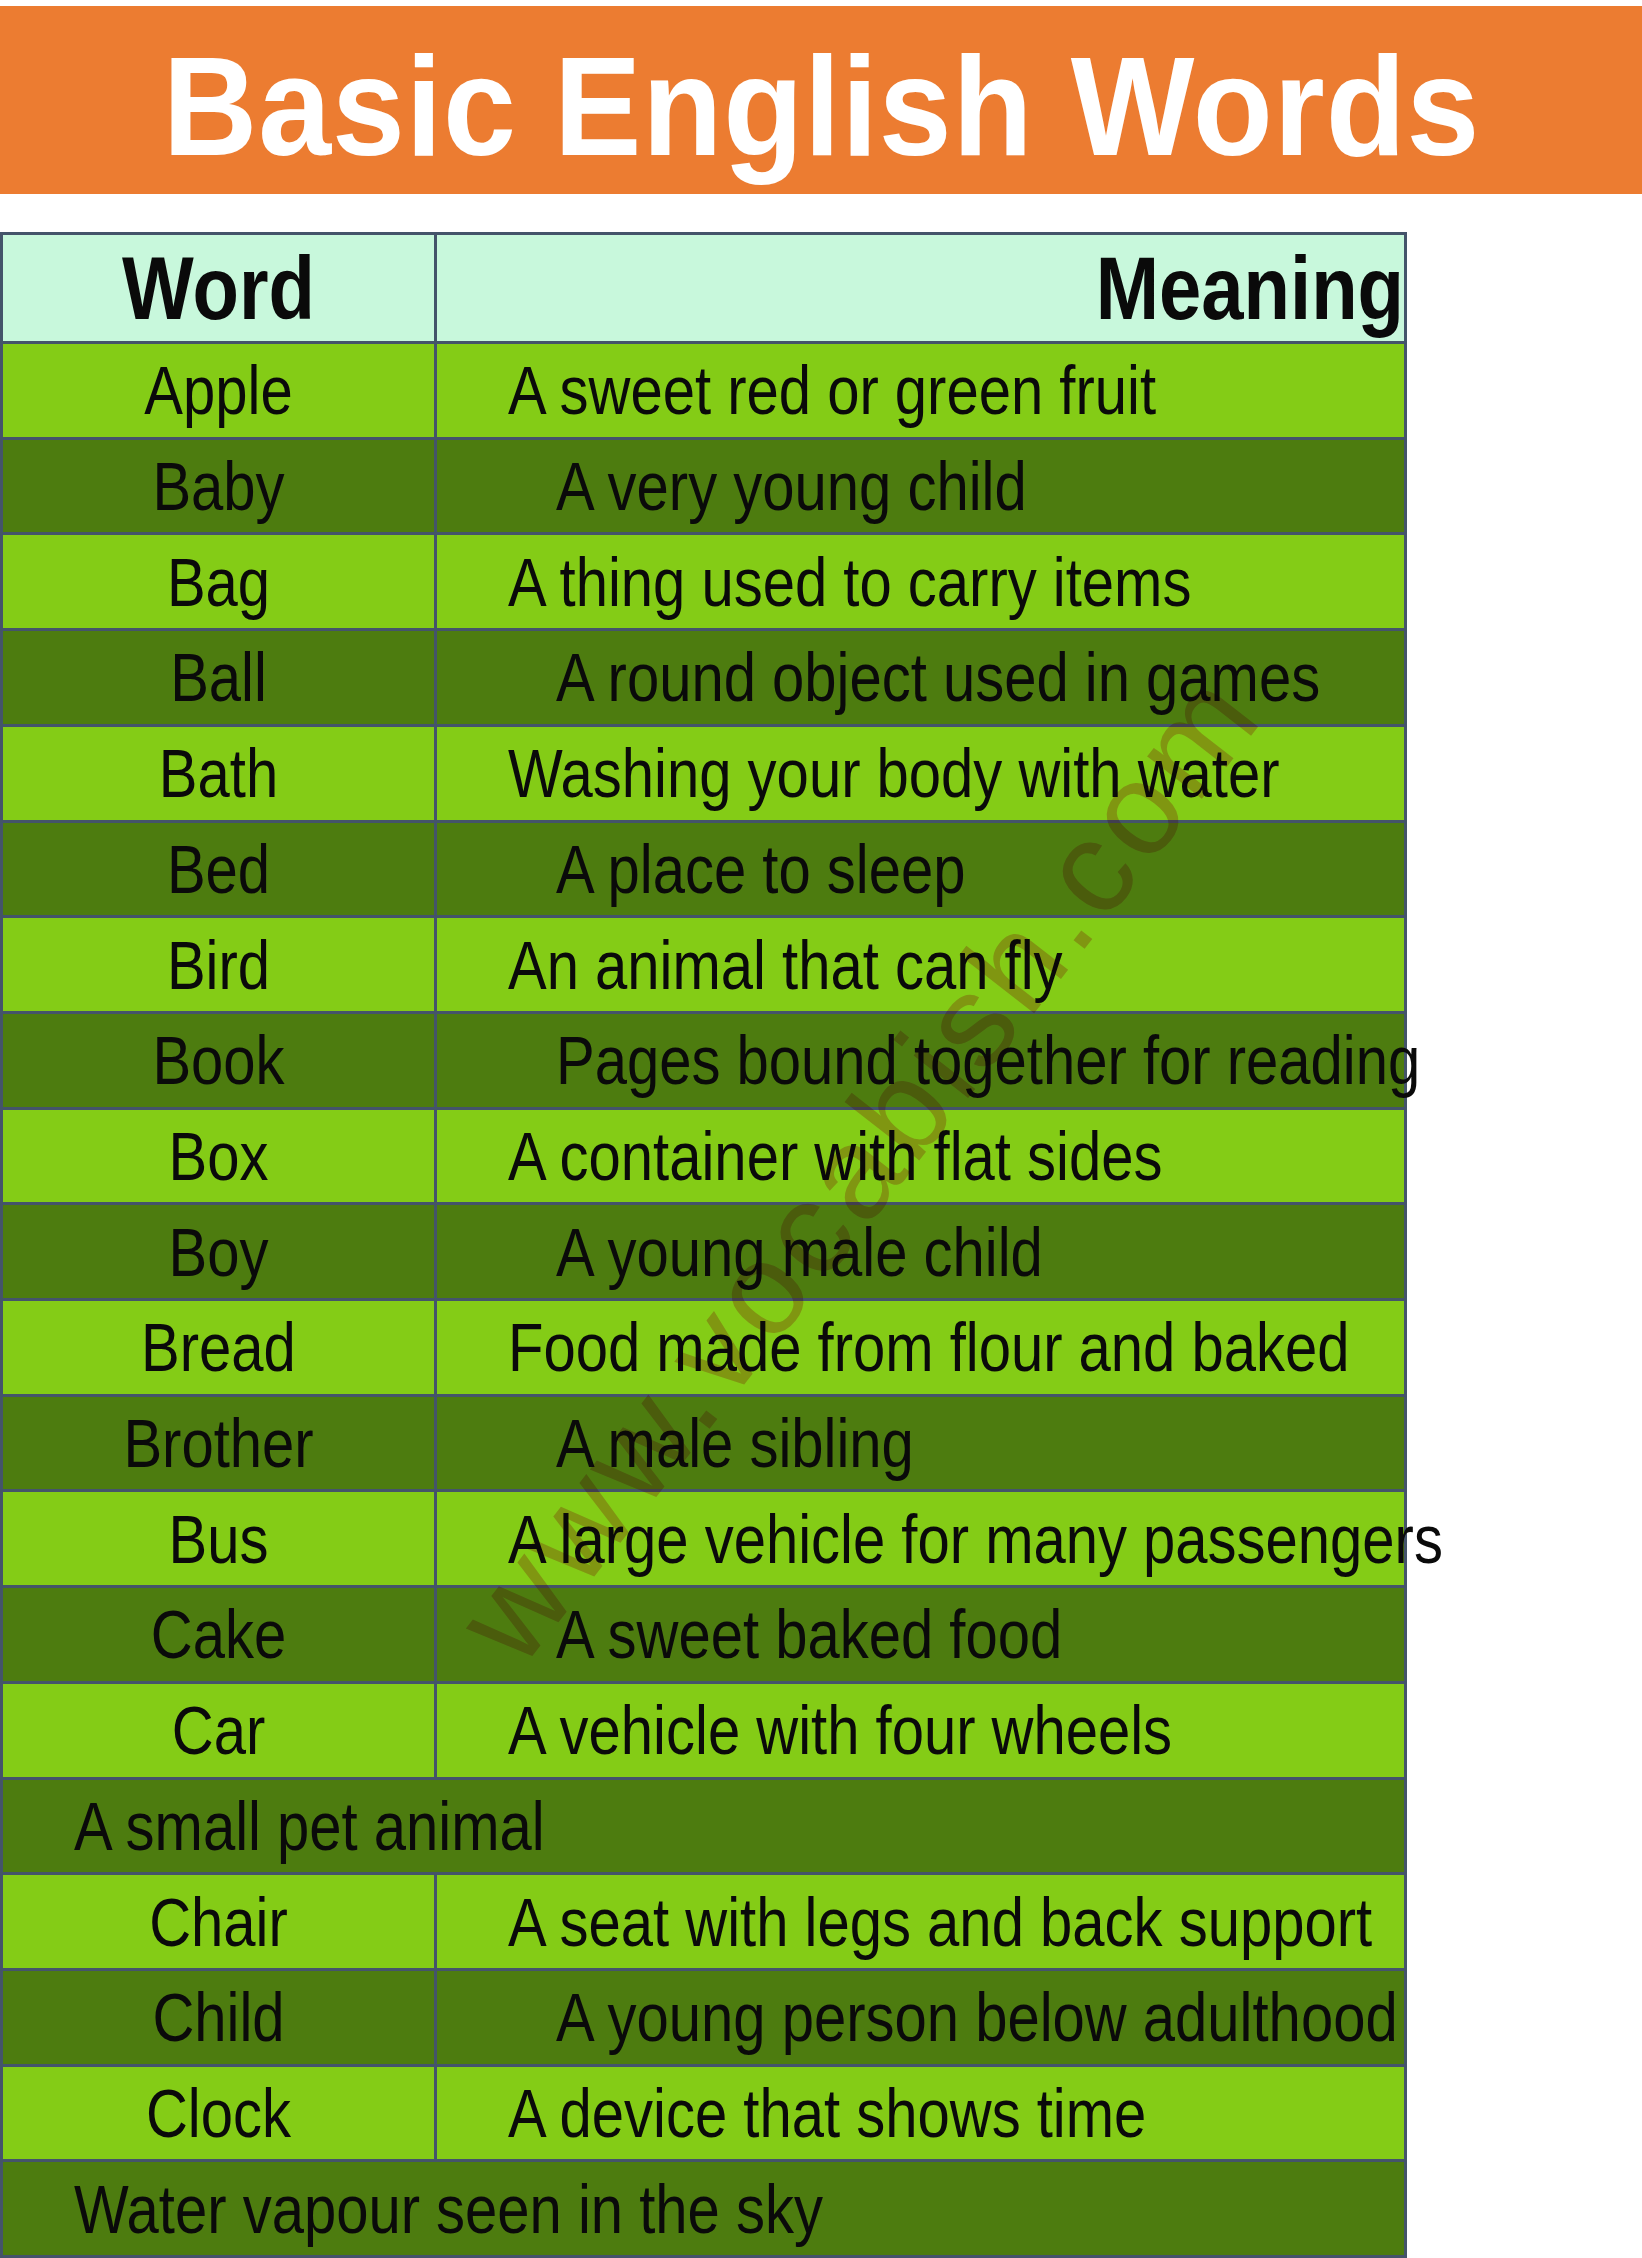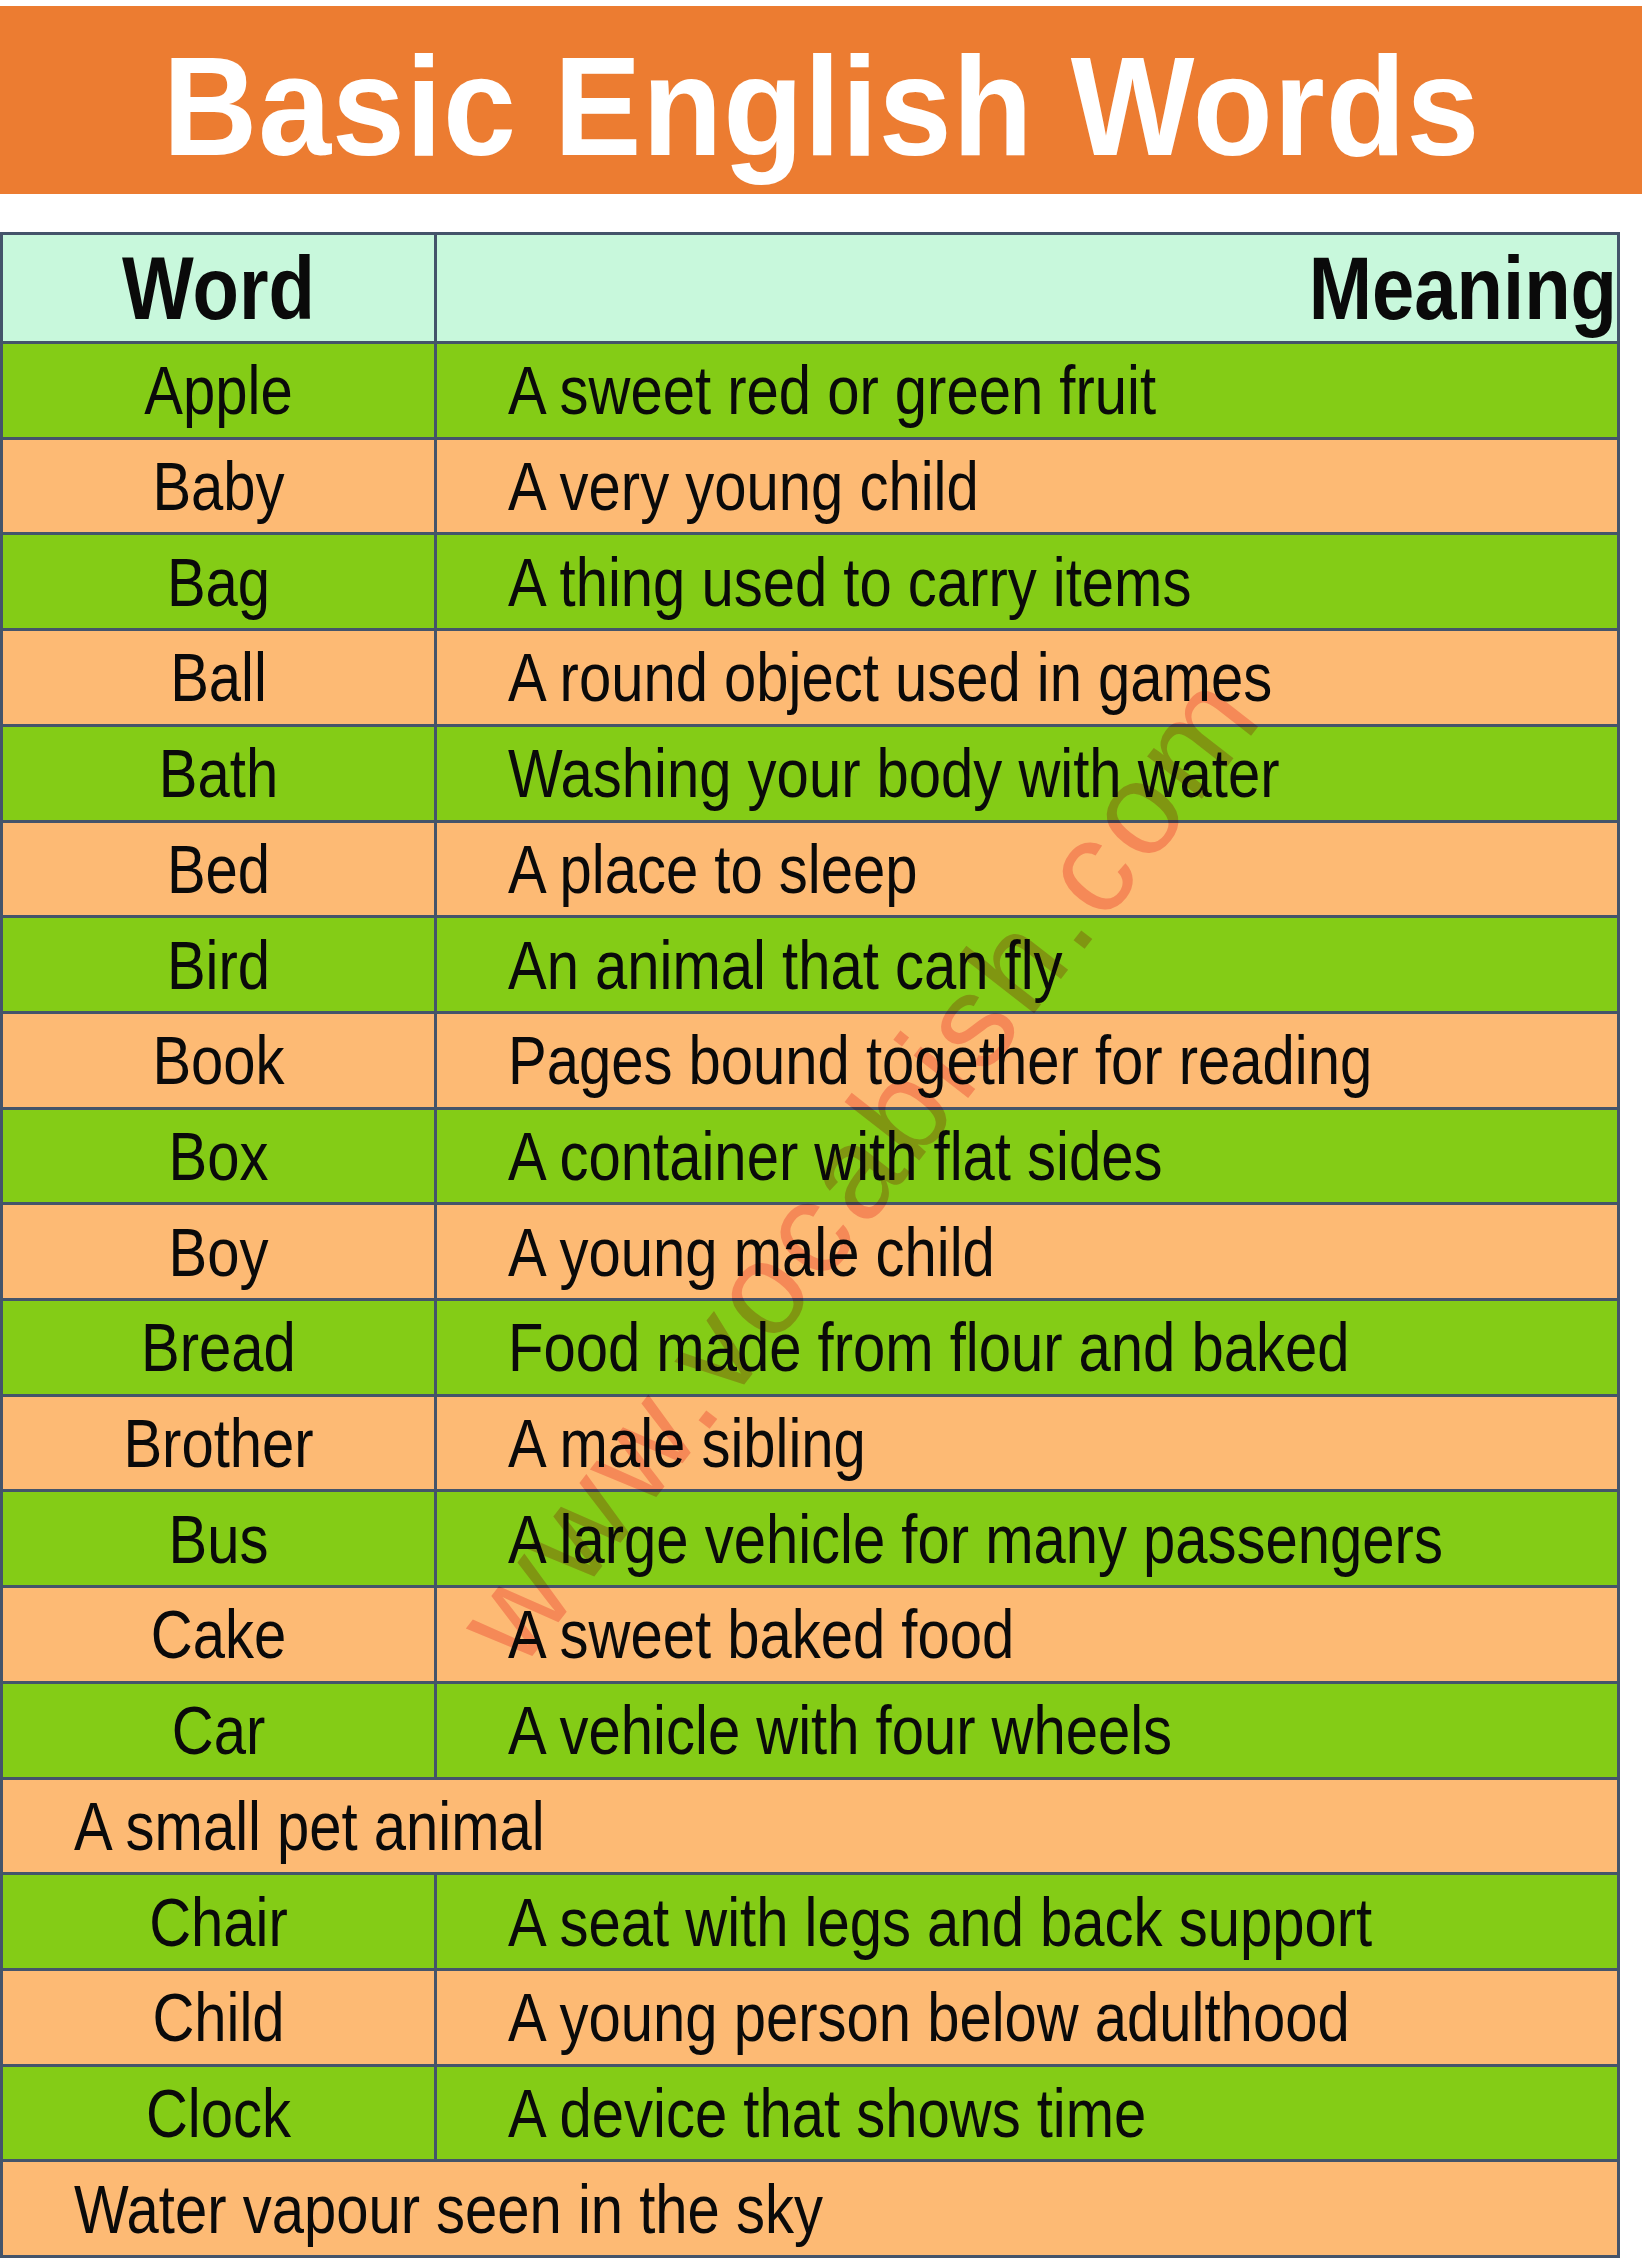--- a/index.html
+++ b/index.html
@@ -36,21 +36,21 @@
     line-height: 1;
     padding-top: 10.6px;
     transform: scaleY(1.08);
     white-space: nowrap;
   }
 
   
   .vocab-table {
     position: absolute;
     top: 232px; left: 0;
-    width: 1620px;
+    width: 1407px;
     height: 2026px;
     box-sizing: border-box;
     border-top: 3.5px solid #44546A;
     border-left: 3.5px solid #44546A;
     border-right: 3.5px solid #44546A;
     border-bottom: 3.5px solid #44546A;
     display: flex;
     flex-direction: column;
   }
   .hrow {
@@ -65,21 +65,21 @@
     display: flex;
     flex-direction: column;
   }
   .row {
     flex: 1;
     display: flex;
     box-sizing: border-box;
   }
   .row + .row { border-top: 3.5px solid #44546A; }
   .row.blue { background: #84cc16; }
-  .row.pink { background: #fdba74; }
+  .row.pink { background: #4d7c0f; gap: 48px; }
 
   .cell {
     display: flex;
     align-items: center;
     box-sizing: border-box;
   }
   .cell.word {
     width: 434px;
     flex: none;
     justify-content: center;

